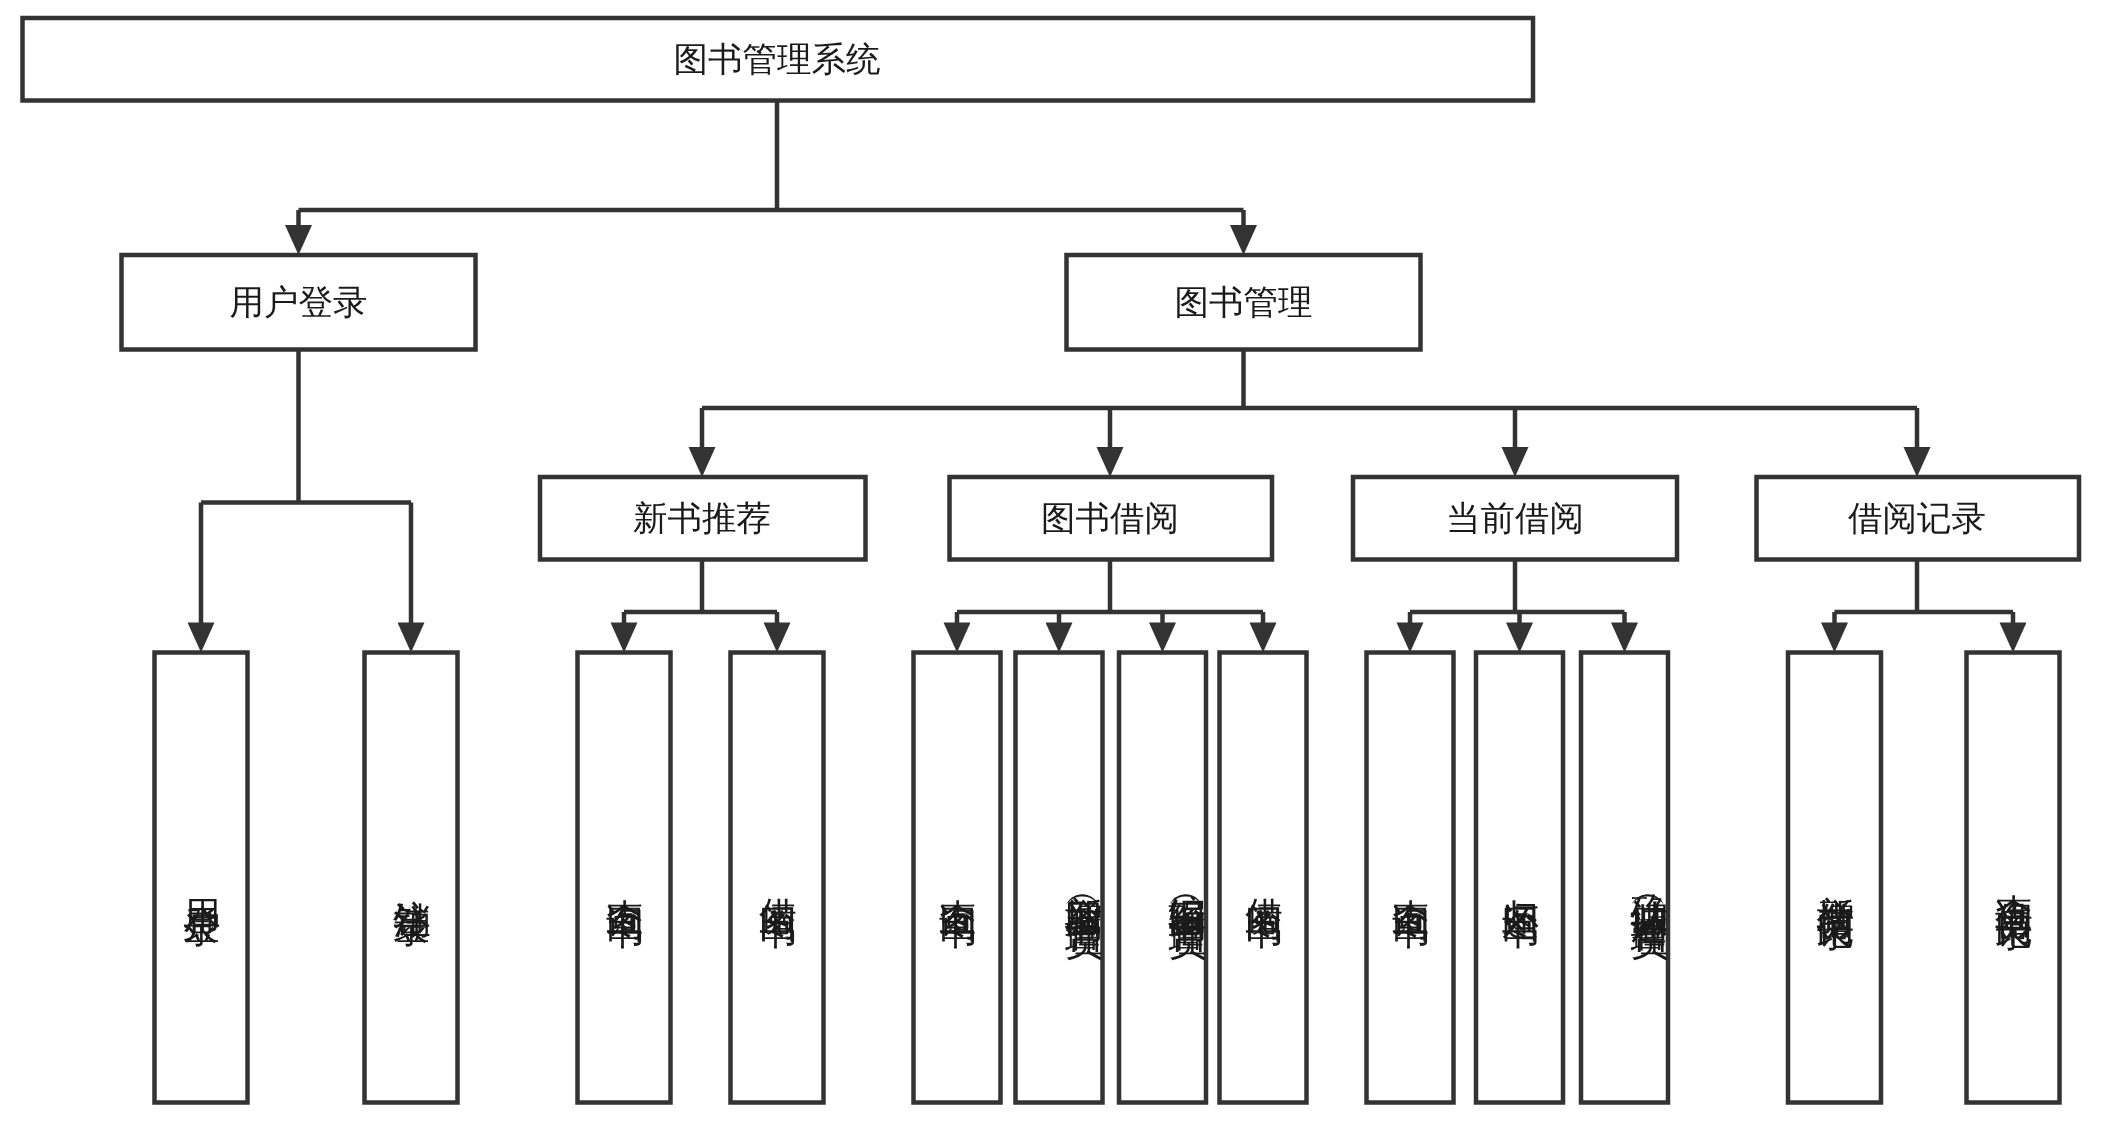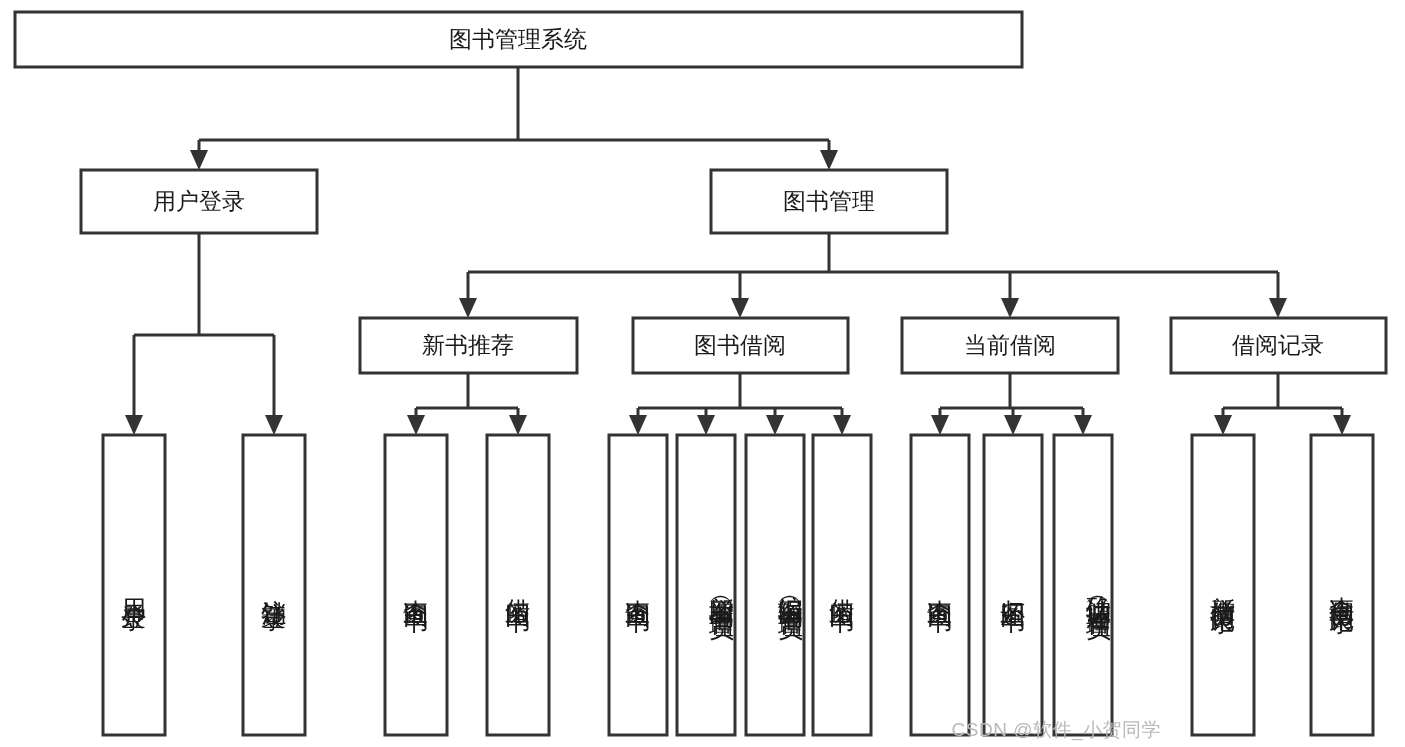--- a/index.html
+++ b/index.html
@@ -233,15 +233,14 @@
   <div class="node-label-v" style="left:609px; top:435px; width:58px; height:300px;">查询图书</div>
   <div class="node-label-v" style="left:677px; top:435px; width:58px; height:300px; align-items:flex-start; padding-top:8px; box-sizing:border-box;">新增图书（管理员）</div>
   <div class="node-label-v" style="left:746px; top:435px; width:58px; height:300px; align-items:flex-start; padding-top:8px; box-sizing:border-box;">编辑图书（管理员）</div>
   <div class="node-label-v" style="left:813px; top:435px; width:58px; height:300px;">借阅图书</div>
   <div class="node-label-v" style="left:911px; top:435px; width:58px; height:300px;">查询图书</div>
   <div class="node-label-v" style="left:984px; top:435px; width:58px; height:300px;">归还图书</div>
   <div class="node-label-v" style="left:1054px; top:435px; width:58px; height:300px; align-items:flex-start; padding-top:8px; box-sizing:border-box;">确认归还（管理员）</div>
   <div class="node-label-v" style="left:1192px; top:435px; width:62px; height:300px;">新增借阅记录</div>
   <div class="node-label-v" style="left:1311px; top:435px; width:62px; height:300px;">查询借阅记录</div>
 
-  <div class="watermark">CSDN @软件_小贺同学</div>
 
 </div>
 
 </body></html>

